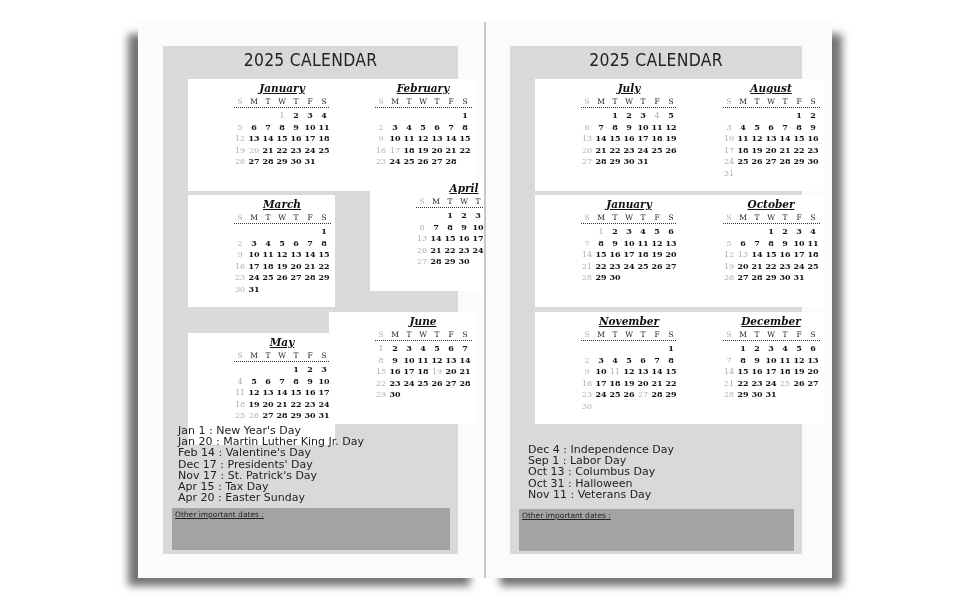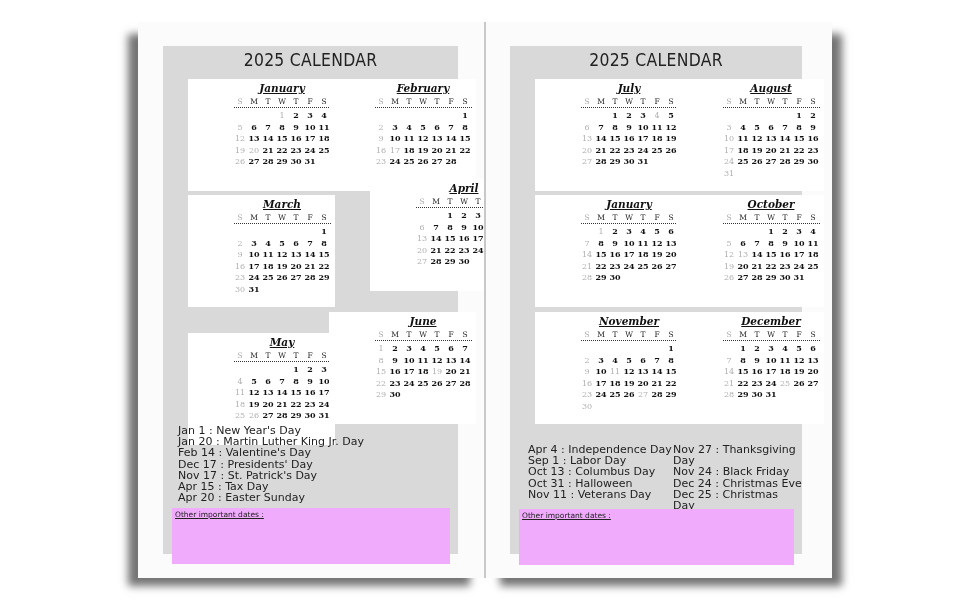--- a/index.html
+++ b/index.html
@@ -14,21 +14,21 @@
   .title{position:absolute;top:4px;left:0;right:0;text-align:center;font-family:"DejaVu Sans",sans-serif;font-size:17px;color:#222;letter-spacing:0.3px;transform:scaleX(0.92);}
   .card{position:absolute;width:106px;height:112px;background:#fff;padding-left:41px;}
   .month{text-align:center;font-family:"DejaVu Serif",serif;font-style:italic;font-weight:bold;font-size:10.5px;color:#111;text-decoration:underline;margin-top:3px;height:14px;}
   .grid{display:grid;grid-template-columns:repeat(7,14px);margin:0 0 0 4px;}
   .dow{font-family:"DejaVu Serif",serif;font-size:7.5px;color:#222;text-align:center;height:11px;line-height:11px;}
   .dow.sun{color:#aaa;}
   .dots{margin:0 4px 2px 5px;border-top:1.5px dotted #333;}
   .d{font-family:"DejaVu Serif",serif;font-weight:bold;font-size:8px;color:#111;text-align:center;height:11.6px;line-height:11.6px;}
   .d.g{color:#b0b0b0;font-weight:normal;}
   .holidays{position:absolute;font-family:"DejaVu Sans",sans-serif;font-size:11px;color:#222;line-height:11.2px;}
-  .other{position:absolute;background:#f0abfc;height:56px;}
+  .other{position:absolute;background:#a3a3a3;height:42px;}
   .other span{position:absolute;left:3px;top:2px;font-family:"DejaVu Sans",sans-serif;font-size:7.5px;color:#222;text-decoration:underline;}
 </style>
 </head>
 <body>
 
 <div class="page left">
   <div class="panel">
     <div class="title">2025 CALENDAR</div>
     <div class="card" style="left:25px;top:33px;">
         <div class="month">January</div>
@@ -628,30 +628,23 @@
           <div class="d g">25</div>
           <div class="d">26</div>
           <div class="d">27</div>
           <div class="d g">28</div>
           <div class="d">29</div>
           <div class="d">30</div>
           <div class="d">31</div>
         </div>
       </div>
     <div class="holidays" style="left:18px;top:398px;">
-        <div>Apr 4 : Independence Day</div>
+        <div>Dec 4 : Independence Day</div>
         <div>Sep 1 : Labor Day</div>
         <div>Oct 13 : Columbus Day</div>
         <div>Oct 31 : Halloween</div>
         <div>Nov 11 : Veterans Day</div>
-      </div>
-    <div class="holidays" style="left:163px;top:398px;">
-        <div>Nov 27 : Thanksgiving Day</div>
-        <div>Nov 24 : Black Friday</div>
-        <div>Dec 24 : Christmas Eve</div>
-        <div>Dec 25 : Christmas Day</div>
-        <div>Dec 31 : New Year's Eve</div>
       </div>
     <div class="other" style="left:9px;top:463px;width:275px;">
       <span>Other important dates :</span>
     </div>
   </div>
 </div>
 
 </body></html>

